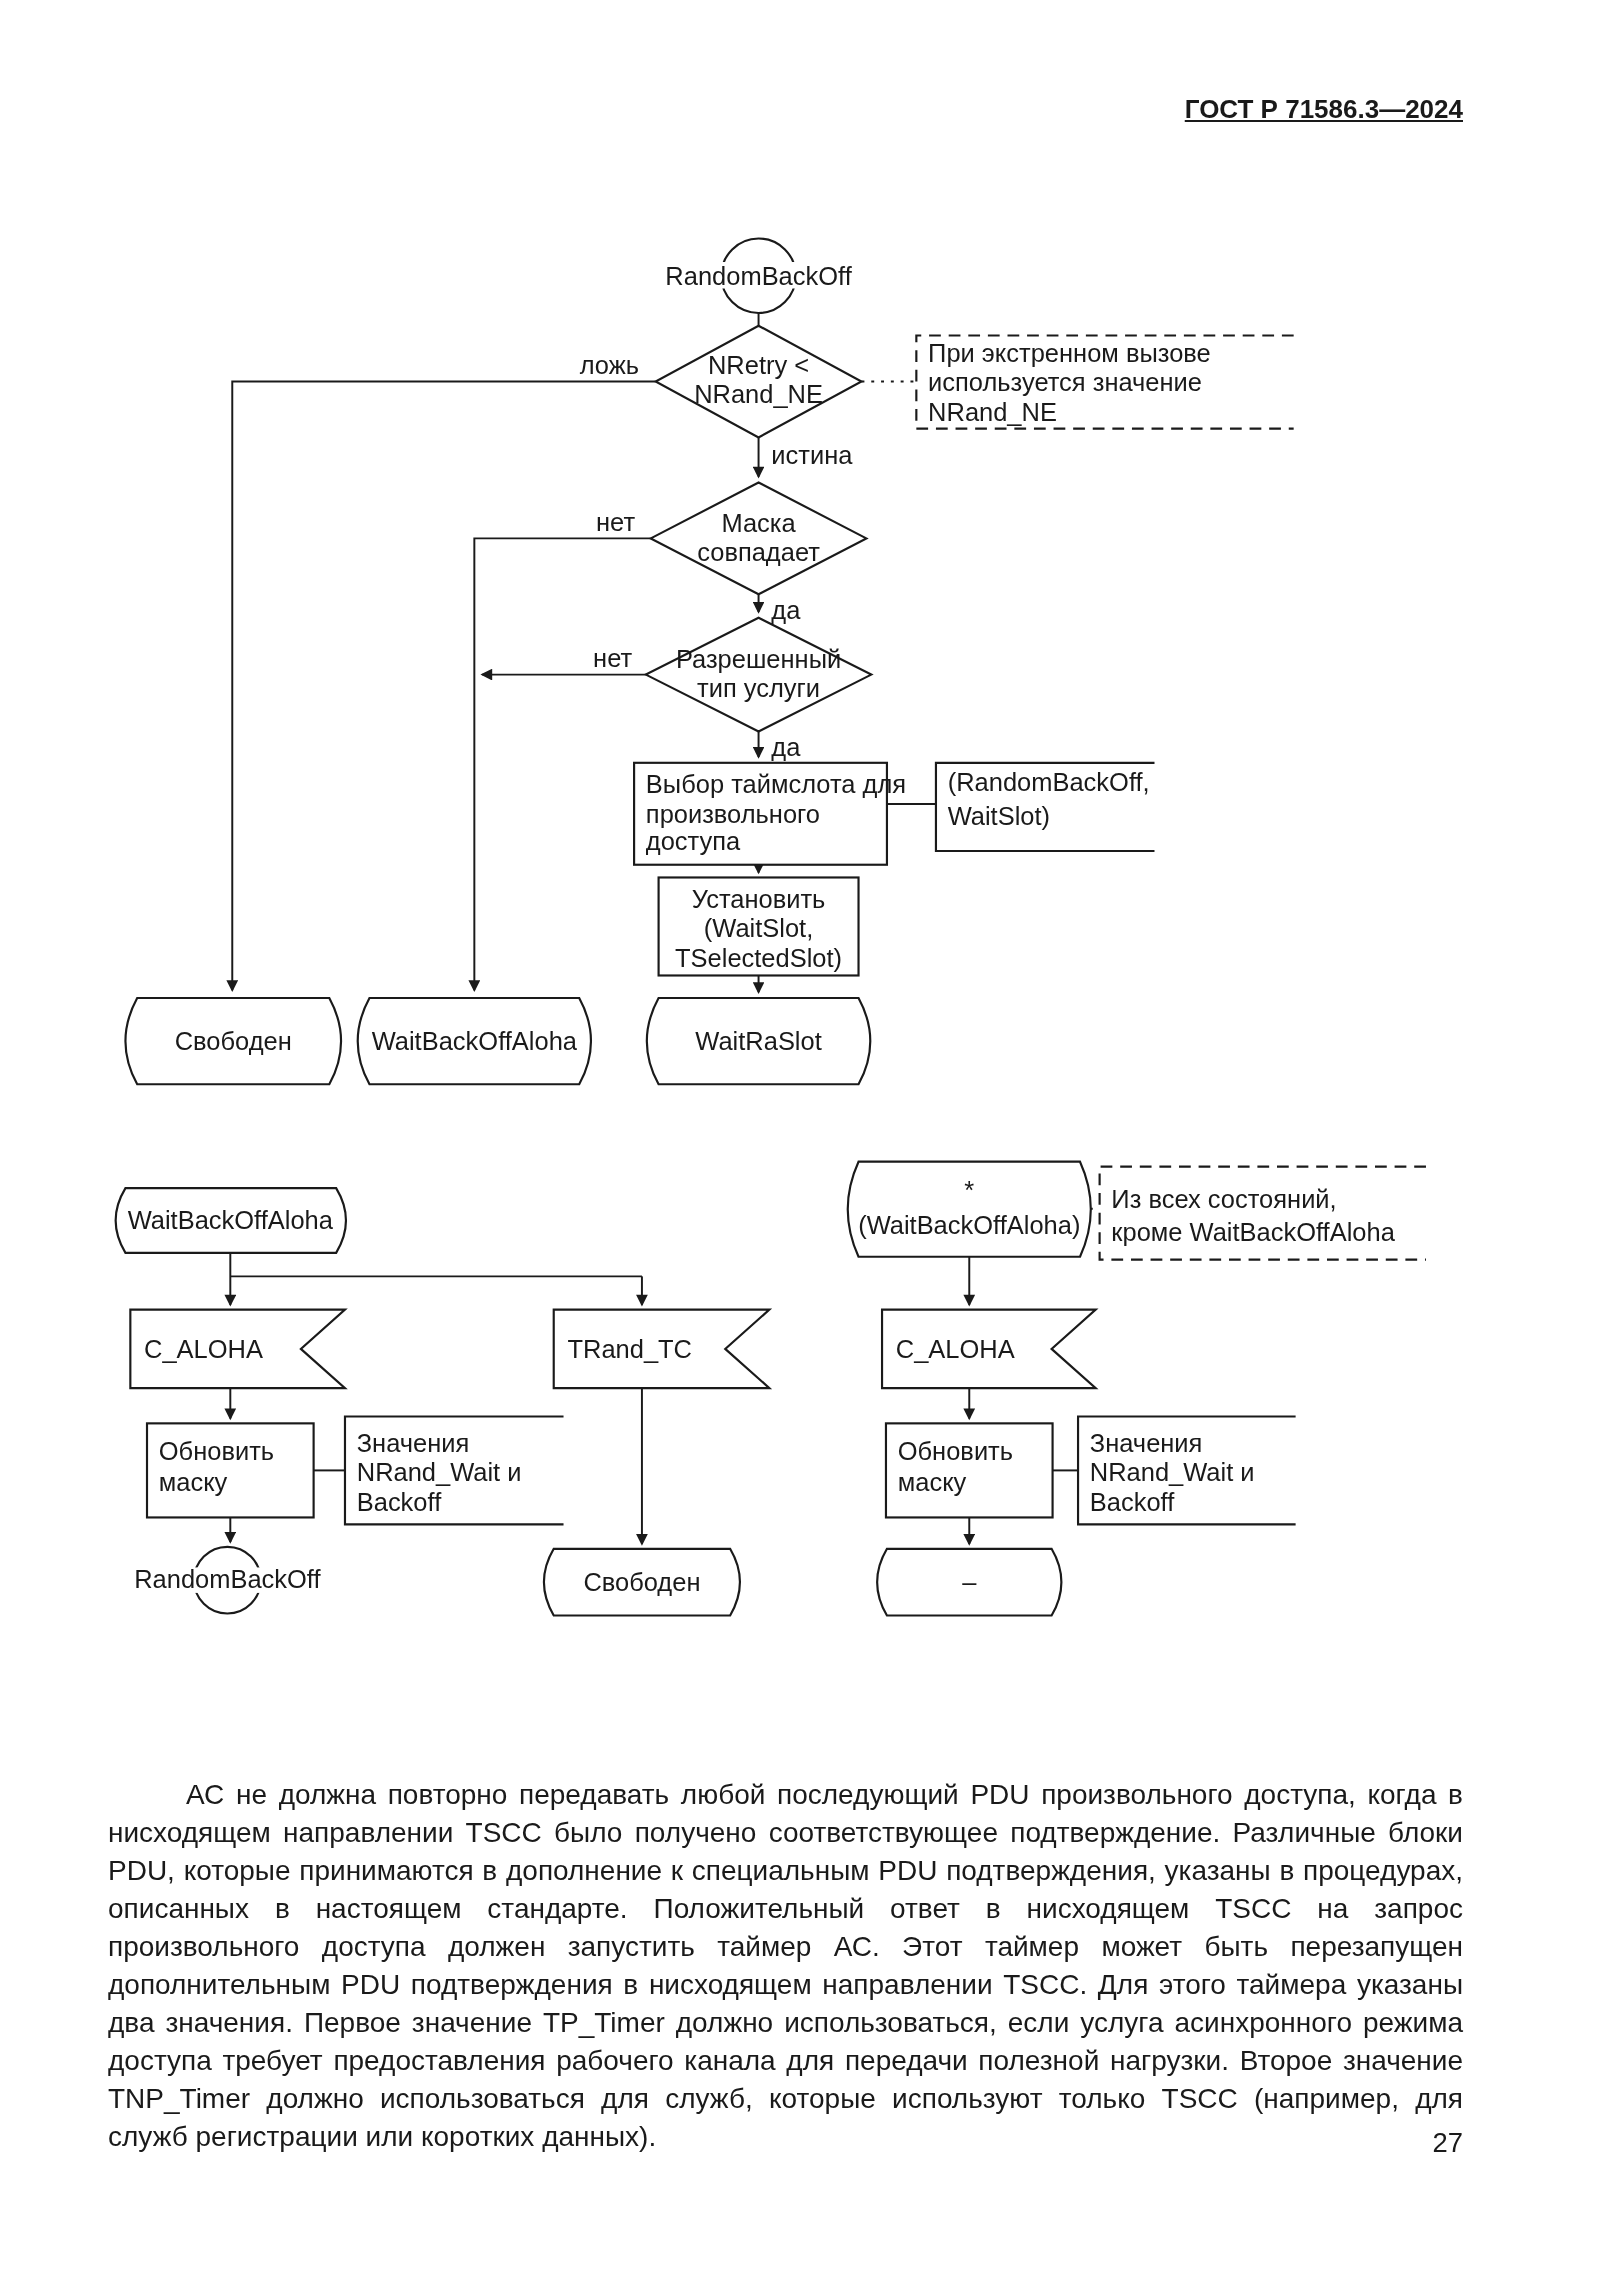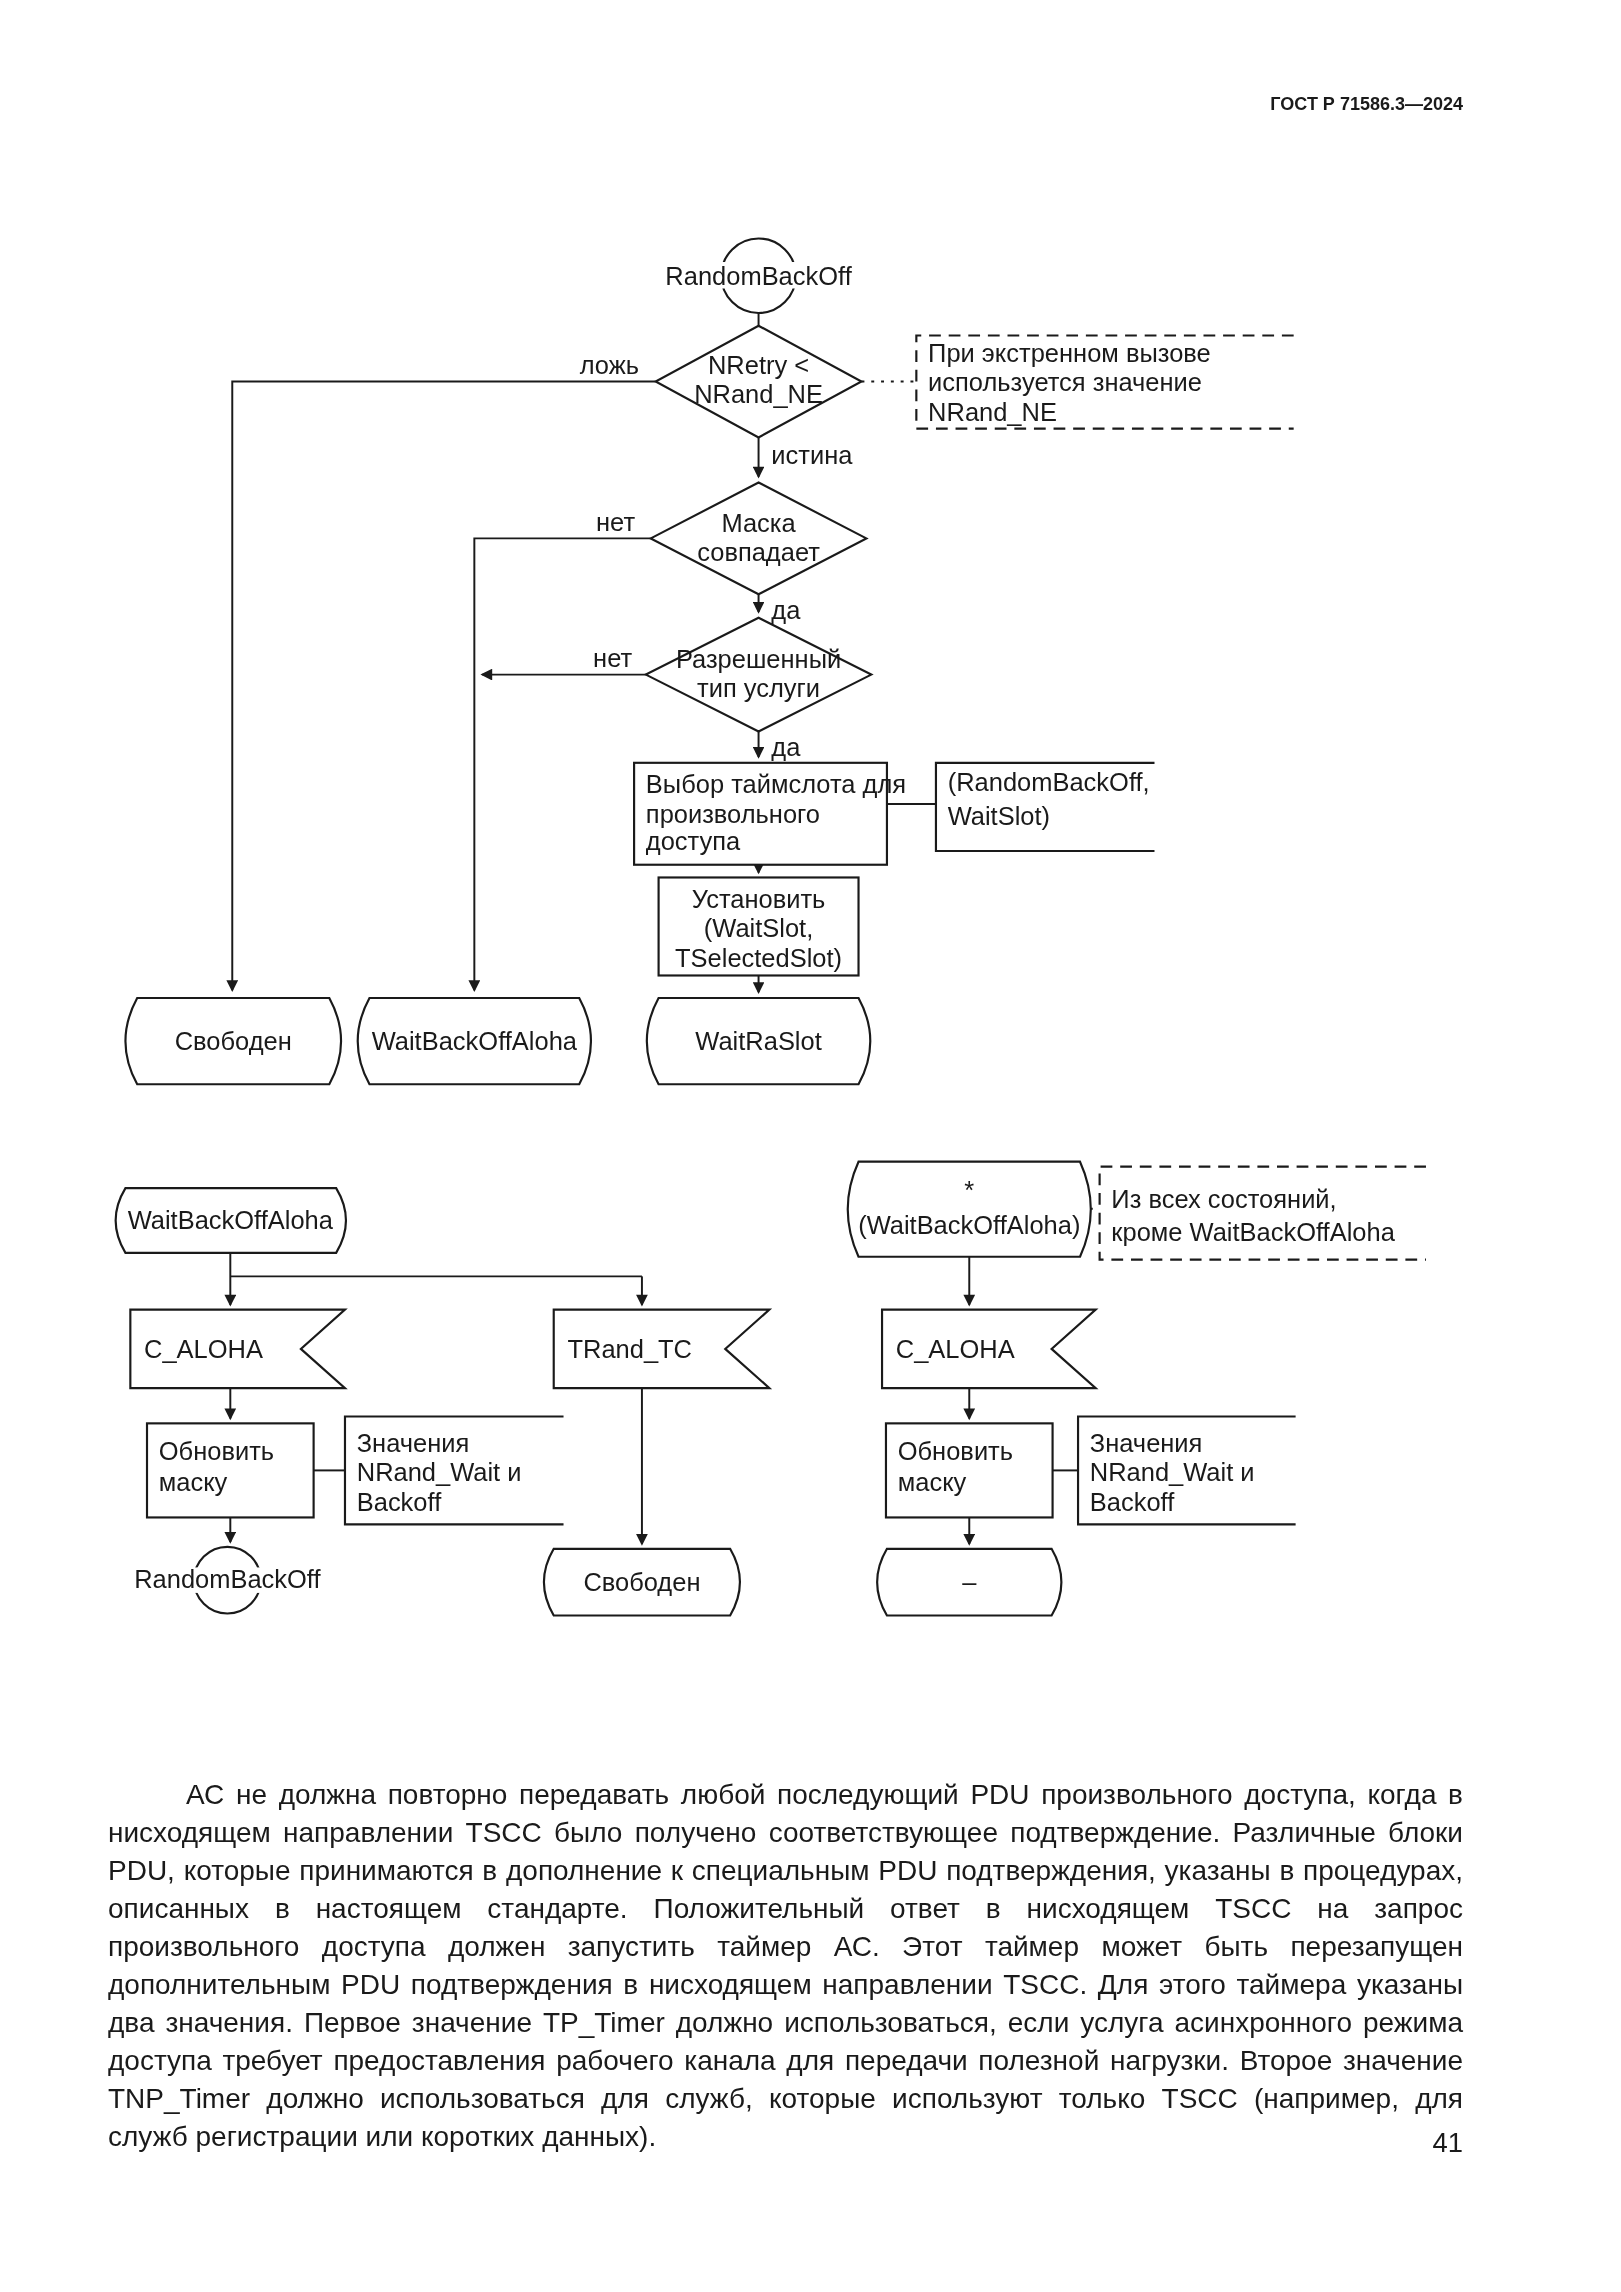--- a/index.html
+++ b/index.html
@@ -3,21 +3,21 @@
 <meta charset="utf-8">
 <style>
   html,body { margin:0; padding:0; background:#e8e8e8; }
   .page {
     position:relative; width:1621px; height:2293px; background:#ffffff;
     font-family:"Liberation Sans", sans-serif; color:#1a1a1a; overflow:hidden;
     margin:0 auto;
   }
   .doc-header {
     position:absolute; top:94px; left:108px; width:1355px;
-    text-align:right; font-weight:bold; font-size:18px;
+    text-align:right; font-weight:bold; font-size:26px;text-decoration:underline;
   }
   svg.diagram { position:absolute; top:0; left:0; }
   .fig-caption {
     position:absolute; top:1661px; left:108px; width:1355px;
     text-align:center; font-size:27.4px;
   }
   .sec-heading {
     position:absolute; top:1737px; left:108px; width:1355px;
     font-size:28px; text-indent:78px;
   }
@@ -164,16 +164,16 @@
       <text x="916" y="1521">маску</text>
       <text x="1112" y="1481">Значения</text>
       <text x="1112" y="1511">NRand_Wait и</text>
       <text x="1112" y="1541">Backoff</text>
 
       <text x="989" y="1623" text-anchor="middle">–</text>
     </g>
   </svg>
 
   <div class="body-text">АС не должна повторно передавать любой последующий PDU произвольного доступа, когда в нисходящем направлении TSCC было получено соответствующее подтверждение. Различные блоки PDU, которые принимаются в дополнение к специальным PDU подтверждения, указаны в процедурах, описанных в настоящем стандарте. Положительный ответ в нисходящем TSCC на запрос произвольного доступа должен запустить таймер АС. Этот таймер может быть перезапущен дополнительным PDU подтверждения в нисходящем направлении TSCC. Для этого таймера указаны два значения. Первое значение TP_Timer должно использоваться, если услуга асинхронного режима доступа требует предоставления рабочего канала для передачи полезной нагрузки. Второе значение TNP_Timer должно использоваться для служб, которые используют только TSCC (например, для служб регистрации или коротких данных).</div>
-  <div class="page-num">41</div>
+  <div class="page-num">27</div>
 
 </div>
 
 
 </body></html>

